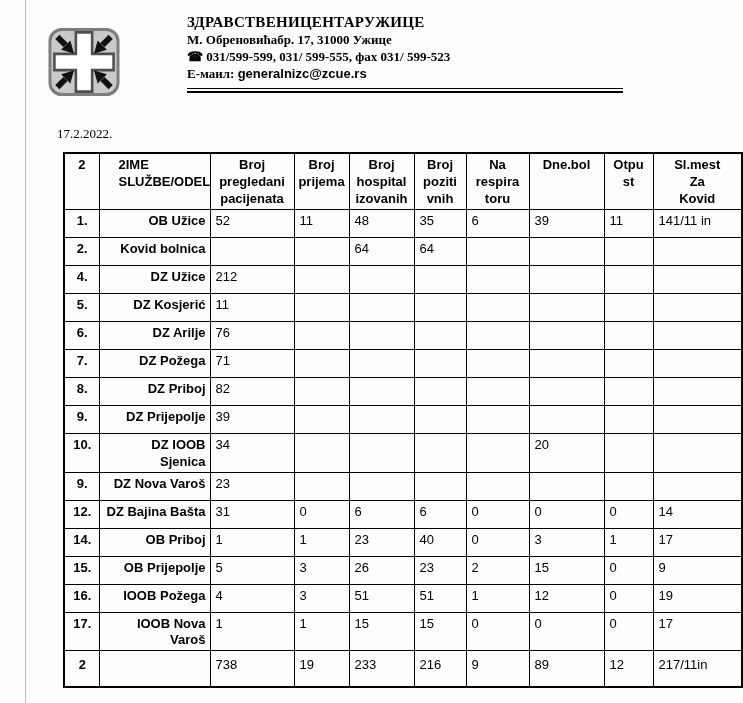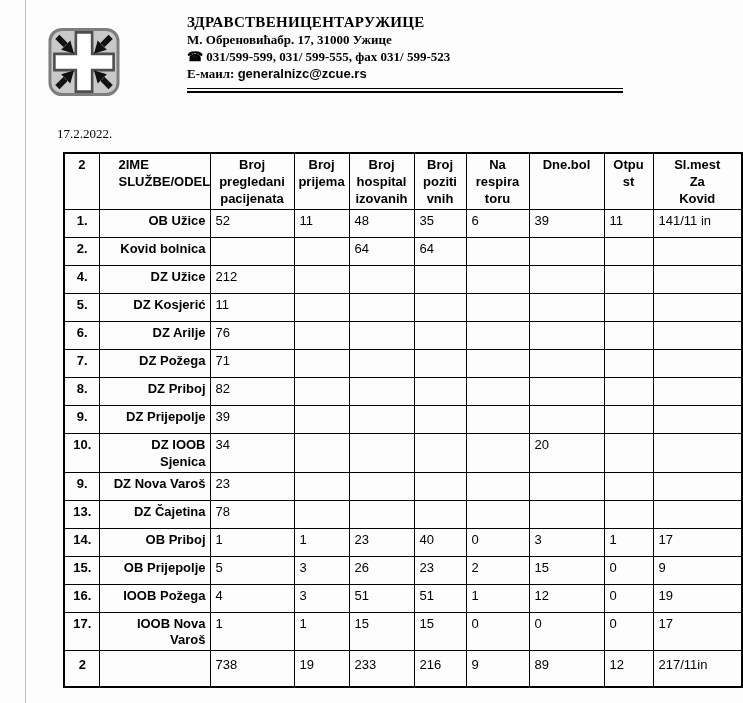--- a/index.html
+++ b/index.html
@@ -280,30 +280,30 @@
           <td class="c-val">23</td>
           <td class="c-val"></td>
           <td class="c-val"></td>
           <td class="c-val"></td>
           <td class="c-val"></td>
           <td class="c-val"></td>
           <td class="c-val"></td>
           <td class="c-val"></td>
         </tr>
         <tr>
-          <td class="c-num">13.</td>
-          <td class="c-name">DZ Čajetina</td>
-          <td class="c-val">78</td>
-          <td class="c-val"></td>
-          <td class="c-val"></td>
-          <td class="c-val"></td>
-          <td class="c-val"></td>
-          <td class="c-val"></td>
-          <td class="c-val"></td>
-          <td class="c-val"></td>
+          <td class="c-num">12.</td>
+          <td class="c-name">DZ Bajina Bašta</td>
+          <td class="c-val">31</td>
+          <td class="c-val">0</td>
+          <td class="c-val">6</td>
+          <td class="c-val">6</td>
+          <td class="c-val">0</td>
+          <td class="c-val">0</td>
+          <td class="c-val">0</td>
+          <td class="c-val">14</td>
         </tr>
         <tr>
           <td class="c-num">14.</td>
           <td class="c-name">OB Priboj</td>
           <td class="c-val">1</td>
           <td class="c-val">1</td>
           <td class="c-val">23</td>
           <td class="c-val">40</td>
           <td class="c-val">0</td>
           <td class="c-val">3</td>

